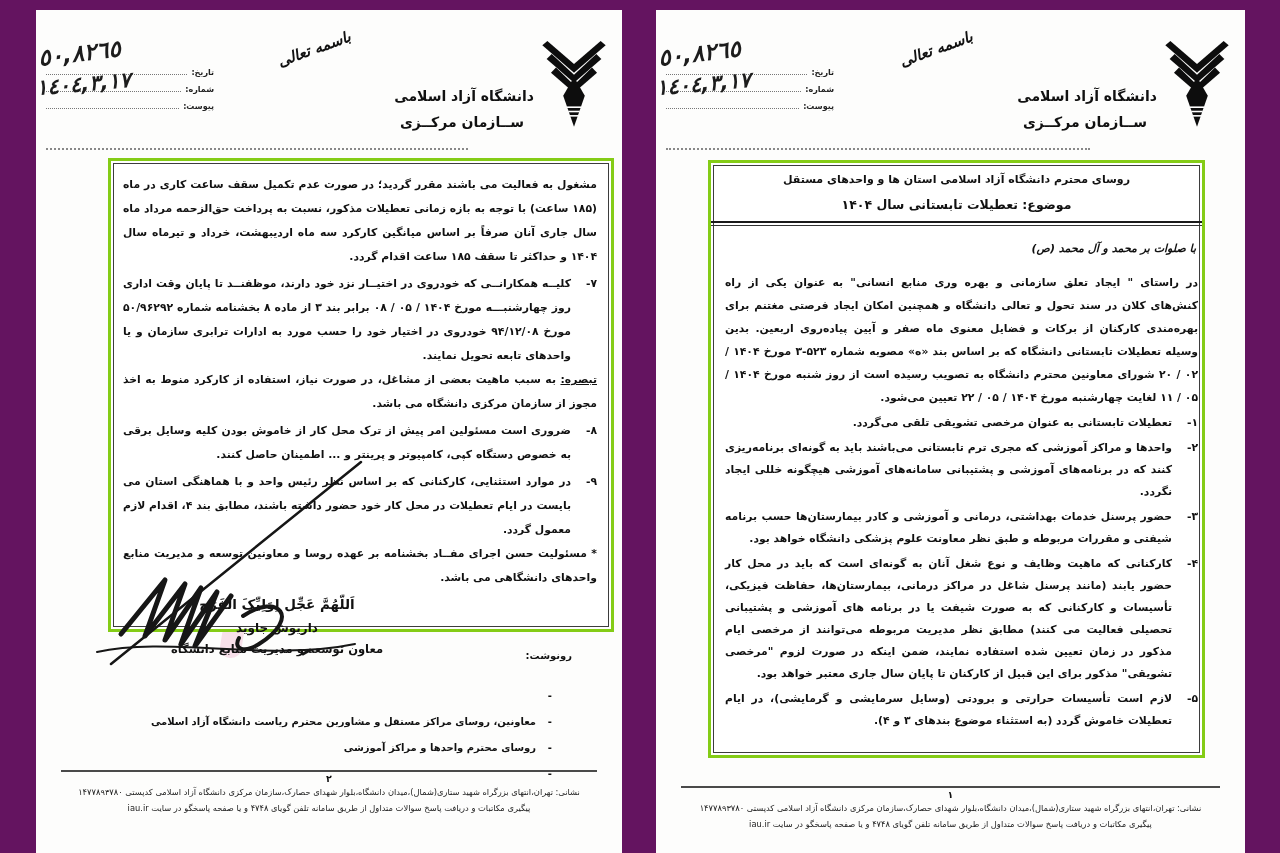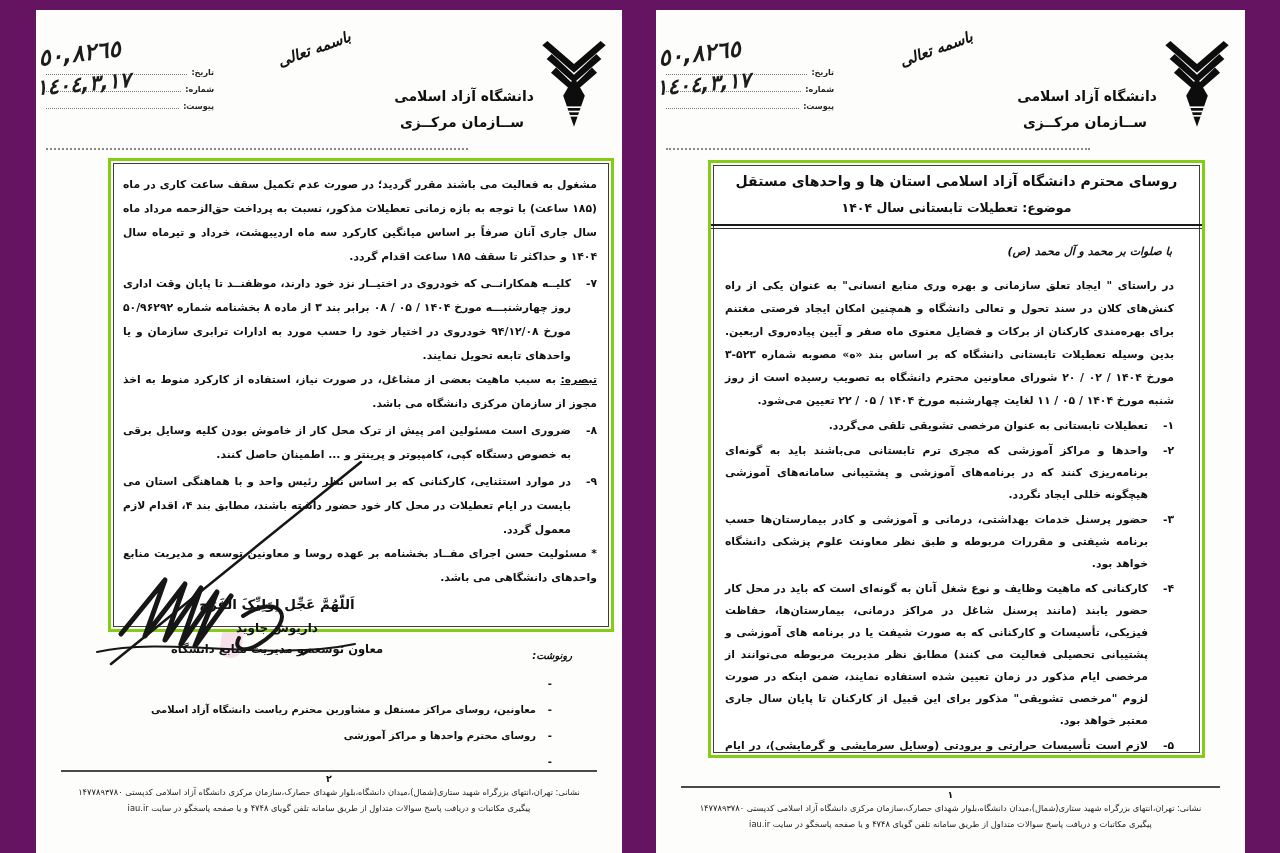--- a/index.html
+++ b/index.html
@@ -29,24 +29,24 @@
 
   
   .doc-box{
     position:absolute;background:#fff;border:3px solid #84cc16;
     box-shadow:inset 0 0 0 2px #fff, inset 0 0 0 3px #3d3d3d;
     overflow:hidden;
   }
   .page-right .doc-box{top:150px;left:52px;right:40px;bottom:95px;}
   .page-left  .doc-box{top:148px;left:72px;right:8px;height:468px;overflow:visible;}
   .box-header{text-align:center;font-weight:bold;padding:10px 10px 9px;border-bottom:2px solid #1a1a1a;}
-  .box-header .line1{font-size:14px;margin-bottom:11px;}
+  .box-header .line1{font-size:11px;margin-bottom:11px;}
   .box-header .line2{font-size:12.5px;}
   .thin-rule{border-top:1px solid #333;margin-top:2px;height:0;}
-  .box-body{padding:6px 28px 6px 14px;font-size:10.8px;font-weight:bold;}
+  .box-body{padding:6px 4px 6px 14px;font-size:10.8px;font-weight:bold;}
   .salawat{font-style:italic;font-size:11px;margin:10px 2px 16px 0;}
   .greeting{font-size:11px;margin-bottom:4px;}
   .para{text-align:justify;line-height:23px;}
   .uline{}
   .item{display:flex;line-height:22px;margin-top:3px;}
   .item .num{flex:none;width:26px;}
   .item .txt{flex:1;text-align:justify;}
   .page-left .box-body{padding:12px 14px 0 12px;}
   .page-left .para{line-height:24px;}
   .page-left .item{line-height:24px;}
@@ -54,21 +54,21 @@
 
   
   .sig{width:250px;margin:6px 195px 0 auto;text-align:center;position:relative;z-index:2;}
   .sig .dua{font-size:13.5px;margin-bottom:9px;}
   .sig .name{font-size:12px;margin-bottom:7px;}
   .sig .title{font-size:11.5px;}
   .sig-art{position:absolute;left:-18px;bottom:-52px;width:330px;height:235px;z-index:3;pointer-events:none;}
 
   
   .cc{position:absolute;top:640px;right:44px;left:30px;font-size:10px;font-weight:bold;}
-  .cc-label{margin-bottom:10px;margin-right:6px;font-style:italic;}
+  .cc-label{margin-bottom:22px;margin-right:6px;}
   .cc-item{display:flex;line-height:26px;margin-right:26px;}
   .cc-item .dash{flex:none;width:16px;}
 
   
   .footer{position:absolute;left:25px;right:25px;text-align:center;}
   .page-right .footer{top:776px;}
   .page-left  .footer{top:760px;}
   .footer .rule{border-top:2px solid #4a4a4a;height:0;margin-bottom:1px;}
   .pagenum{font-size:9.5px;font-weight:bold;}
   .addr{font-size:8.3px;color:#222;line-height:16px;}

